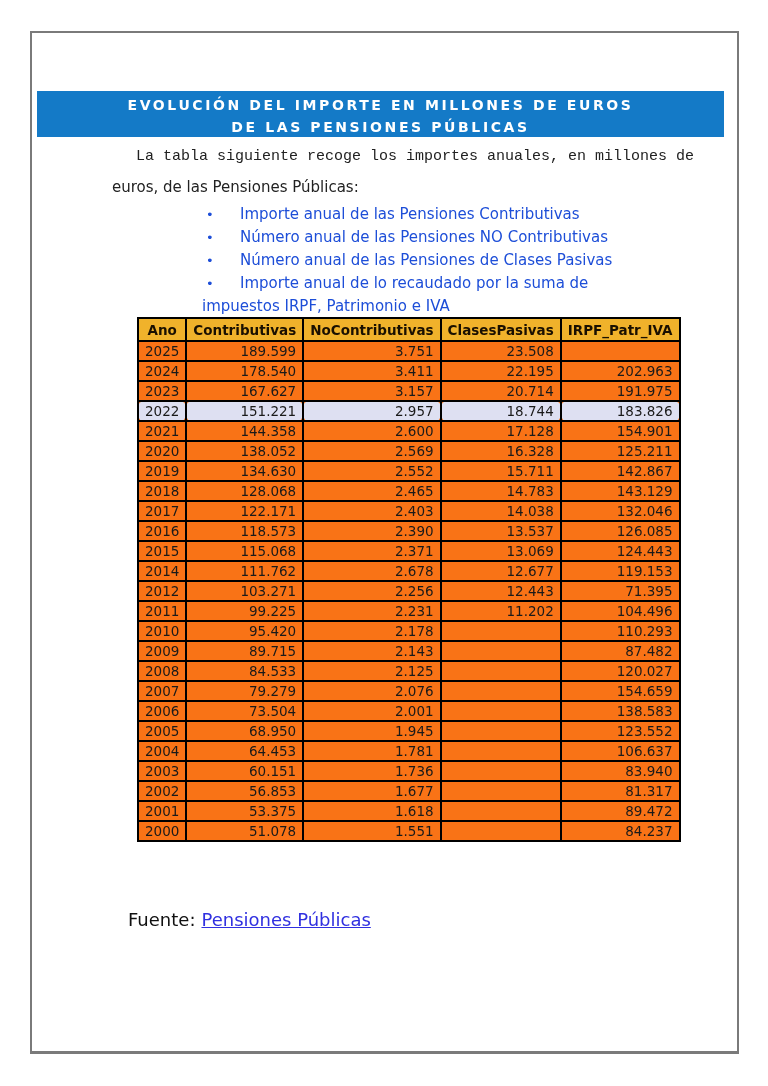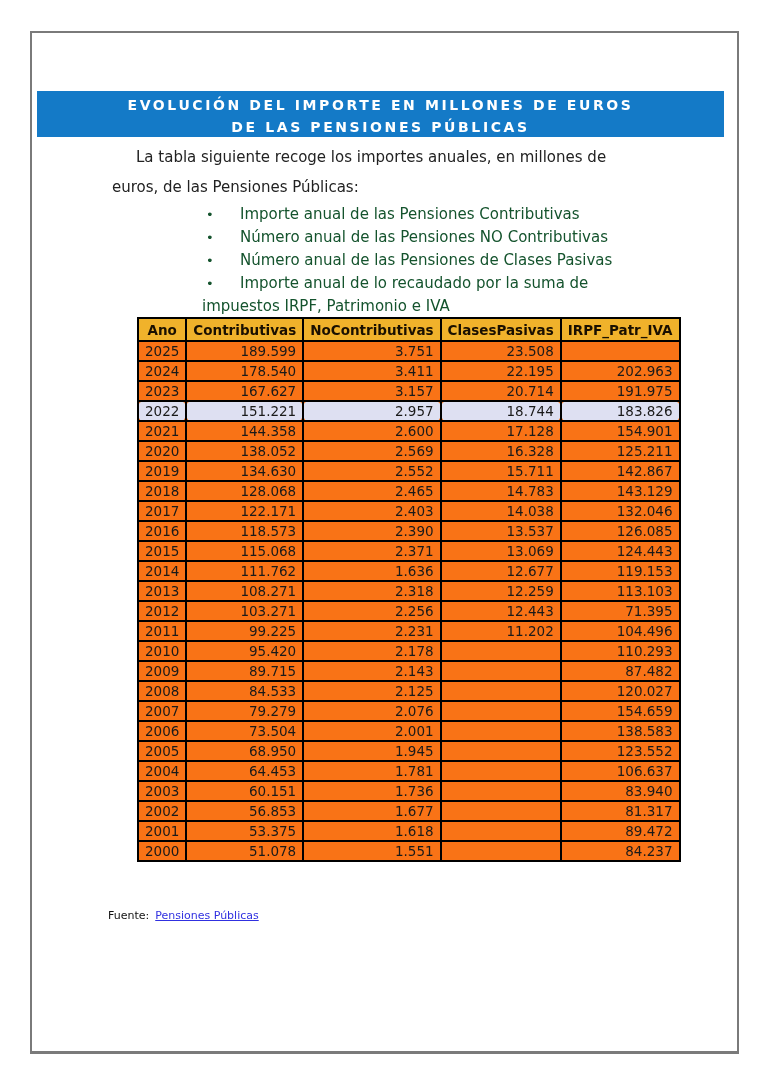--- a/index.html
+++ b/index.html
@@ -40,28 +40,28 @@
     line-height: 22px;
     padding-top: 3px;
   }
   .intro-line {
     position: absolute;
     left: 80px;
     font-size: 15px;
     white-space: nowrap;
     color: #222222;
   }
-  .intro-line1 { top: 115px; padding-left: 24px; }
+  .intro-line1 { top: 115px; padding-left: 24px; font-family: Liberation Mono, monospace; }
   .intro-line2 { top: 145px; }
   .bullet-list {
     position: absolute;
     left: 170px; top: 170px;
     width: 428px;
     font-size: 15px;
-    color: #14532d;
+    color: #1d4ed8;
   }
   .bullet-item { line-height: 22px; }
   .bullet-item .dot {
     display: inline-block;
     width: 38px;
     padding-left: 4px;
     font-size: 13px;
   }
   table.data {
     position: absolute;
@@ -87,22 +87,22 @@
   th.c0 { width: 46px; }
   th.c1 { width: 104px; }
   th.c2 { width: 120px; }
   th.c3 { width: 110px; }
   th.c4 { width: 117px; }
   td.year { text-align: left; }
   td.num  { text-align: right; padding-right: 9px; }
   tr.hl td { background: var(--highlight-row); border-radius: 6px; }
   .source {
     position: absolute;
-    left: 76px; top: 876px;
-    font-size: 11px;
+    left: 96px; top: 876px;
+    font-size: 18px;
     color: #111111;
   }
   .source a {
     color: var(--link);
     text-decoration: underline;
     margin-left: 6px;
   }
 </style>
 </head>
 <body>
@@ -208,30 +208,23 @@
         <tr>
           <td class="year">2015</td>
           <td class="num">115.068</td>
           <td class="num">2.371</td>
           <td class="num">13.069</td>
           <td class="num">124.443</td>
         </tr>
         <tr>
           <td class="year">2014</td>
           <td class="num">111.762</td>
-          <td class="num">1.636</td>
+          <td class="num">2.678</td>
           <td class="num">12.677</td>
           <td class="num">119.153</td>
-        </tr>
-        <tr>
-          <td class="year">2013</td>
-          <td class="num">108.271</td>
-          <td class="num">2.318</td>
-          <td class="num">12.259</td>
-          <td class="num">113.103</td>
         </tr>
         <tr>
           <td class="year">2012</td>
           <td class="num">103.271</td>
           <td class="num">2.256</td>
           <td class="num">12.443</td>
           <td class="num">71.395</td>
         </tr>
         <tr>
           <td class="year">2011</td>

